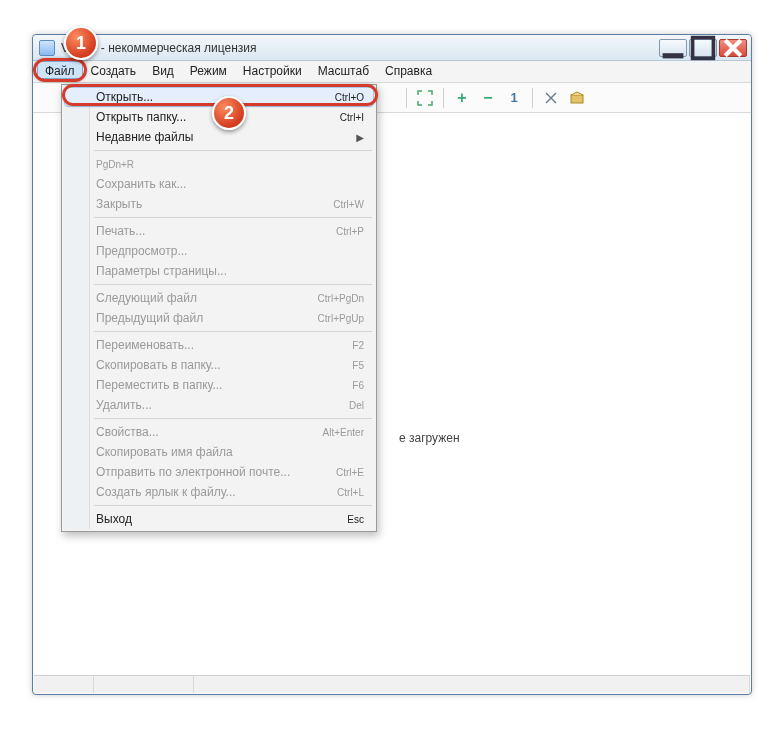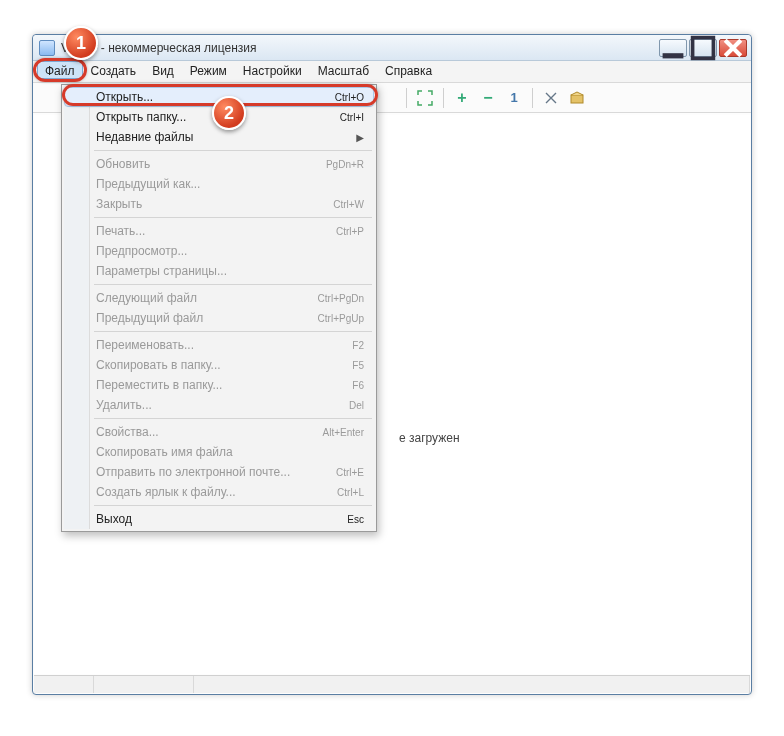--- a/index.html
+++ b/index.html
@@ -140,25 +140,24 @@
     <div class="dd-item">
       <span class="dd-label">Открыть папку...</span>
       <span class="dd-accel">Ctrl+I</span>
     </div>
     <div class="dd-item">
       <span class="dd-label">Недавние файлы</span>
       <span class="submenu-arrow">▶</span>
     </div>
     <div class="dd-sep"></div>
     <div class="dd-item disabled">
-      <span class="dd-label">Обновить</span>
       <span class="dd-accel">PgDn+R</span>
     </div>
     <div class="dd-item disabled">
-      <span class="dd-label">Предыдущий как...</span>
+      <span class="dd-label">Сохранить как...</span>
     </div>
     <div class="dd-item disabled">
       <span class="dd-label">Закрыть</span>
       <span class="dd-accel">Ctrl+W</span>
     </div>
     <div class="dd-sep"></div>
     <div class="dd-item disabled">
       <span class="dd-label">Печать...</span>
       <span class="dd-accel">Ctrl+P</span>
     </div>

